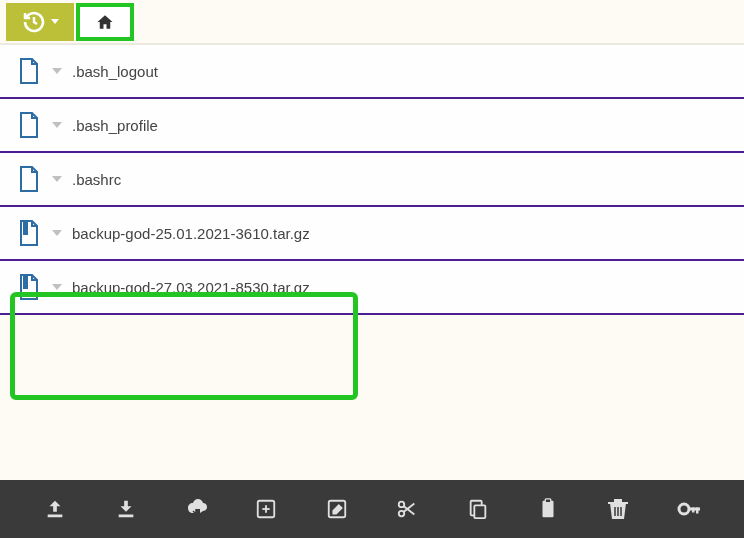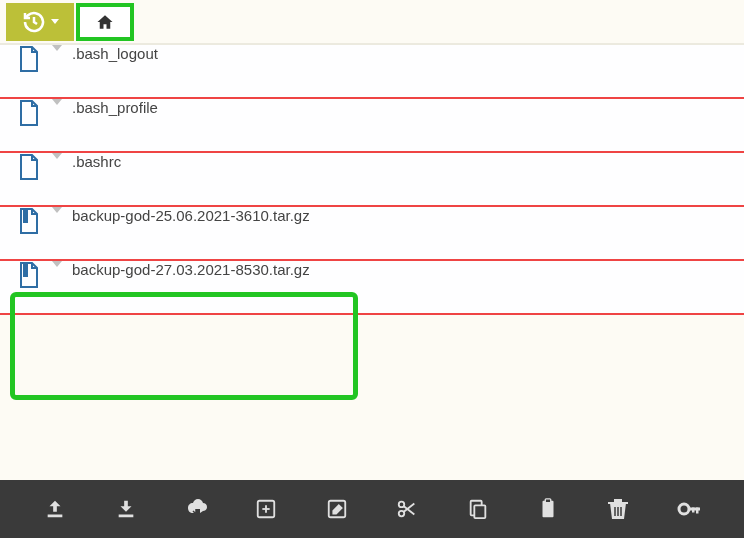--- a/index.html
+++ b/index.html
@@ -39,23 +39,23 @@
   display: flex;
   align-items: center;
   justify-content: center;
 }
 .file-list {
   background: #fefeff;
 }
 .file-row {
   height: 54px;
   display: flex;
-  align-items: flex-start;
+  align-items: center;
   padding-left: 18px;
-  border-bottom: 2px solid #ef4444;
+  border-bottom: 2px solid #4c1d95;
   gap: 6px;
 }
 .file-icon {
   width: 22px;
   height: 28px;
   display: flex;
   align-items: center;
   justify-content: center;
 }
 .dropdown-caret {
@@ -163,21 +163,21 @@
     <span class="file-icon">
       <svg width="22" height="28" viewBox="0 0 22 28" fill="none" stroke="#2e6da4" stroke-width="2">
         <path d="M3 2h11l5 5v19H3z"></path>
           <path d="M14 2v5h5"></path>
         <rect x="6" y="4" width="3" height="3" fill="#2e6da4"></rect>
         <rect x="6" y="8" width="3" height="3" fill="#2e6da4"></rect>
         <rect x="6" y="12" width="3" height="3" fill="#2e6da4"></rect>
       </svg>
     </span>
     <span class="dropdown-caret"></span>
-    <span class="filename">backup-god-25.06.2021-3610.tar.gz</span>
+    <span class="filename">backup-god-25.01.2021-3610.tar.gz</span>
   </div>
 
   <div class="file-row">
     <span class="file-icon">
       <svg width="22" height="28" viewBox="0 0 22 28" fill="none" stroke="#2e6da4" stroke-width="2">
         <path d="M3 2h11l5 5v19H3z"></path>
           <path d="M14 2v5h5"></path>
         <rect x="6" y="4" width="3" height="3" fill="#2e6da4"></rect>
         <rect x="6" y="8" width="3" height="3" fill="#2e6da4"></rect>
         <rect x="6" y="12" width="3" height="3" fill="#2e6da4"></rect>

